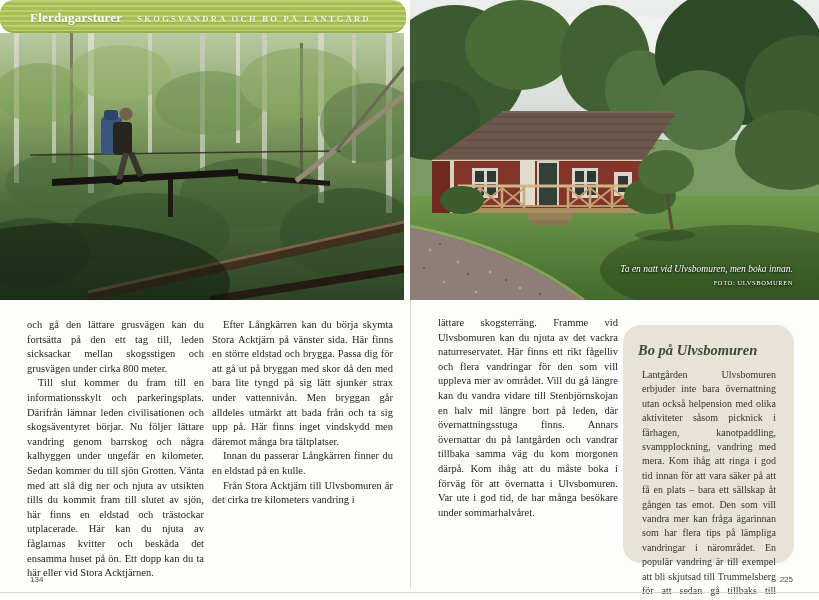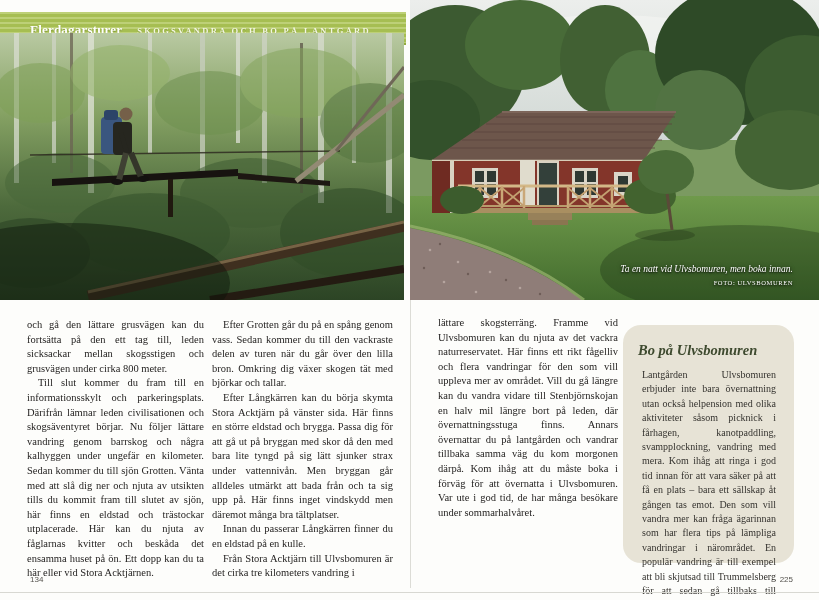--- a/index.html
+++ b/index.html
@@ -1,21 +1,21 @@
 <!DOCTYPE html>
 <html><head>
 <meta charset="utf-8">
 <style>
   html,body{margin:0;padding:0;background:#ffffff;}
   .spread{position:relative;width:819px;height:600px;background:#fdfdfb;overflow:hidden;
           font-family:"Liberation Serif", serif;}
   
-  .header-bar{position:absolute;left:0;top:12px;width:406px;height:33px;box-sizing:border-box;
+  .header-bar{position:absolute;left:0;top:0;width:406px;height:33px;box-sizing:border-box;
     background:repeating-linear-gradient(180deg,#bdd077 0px,#bdd077 2px,#a6be52 2px,#a6be52 5px);
-    border-bottom:2px solid #93ab40;}
+    border-bottom:2px solid #93ab40;border-radius:14px;}
   .header-inner{display:flex;align-items:baseline;gap:15px;padding:10px 0 0 30px;}
   .header-section{color:#ffffff;font-weight:bold;font-size:13px;letter-spacing:.2px;
     text-shadow:0 1px 1px rgba(100,120,45,.6);}
   .header-topic{color:#f3f6e3;font-size:8.5px;font-weight:bold;letter-spacing:2.3px;
     text-shadow:0 1px 1px rgba(100,120,45,.5);}
   
   .photo-left{position:absolute;left:0;top:33px;width:404px;height:267px;}
   .photo-right{position:absolute;left:410px;top:0;width:409px;height:300px;}
   .photo-left svg,.photo-right svg{display:block;}
   .caption{position:absolute;color:#fff;font-style:italic;font-size:9.5px;line-height:13px;
@@ -119,21 +119,20 @@
       </g>
       <ellipse cx="70" cy="250" rx="160" ry="60" fill="rgba(10,20,8,0.45)"></ellipse>
     </svg>
   </div>
 
   <div class="col" id="col1">
     <p>och gå den lättare grusvägen kan du fortsätta på den ett tag till, leden sicksackar mellan skogsstigen och grusvägen under cirka 800 meter.</p>
     <p class="indent">Till slut kommer du fram till en informationsskylt och parkeringsplats. Därifrån lämnar leden civilisationen och skogsäventyret börjar. Nu följer lättare vandring genom barrskog och några kalhyggen under ungefär en kilometer. Sedan kommer du till sjön Grotten. Vänta med att slå dig ner och njuta av utsikten tills du kommit fram till slutet av sjön, här finns en eldstad och trästockar utplacerade. Här kan du njuta av fåglarnas kvitter och beskåda det ensamma huset på ön. Ett dopp kan du ta här eller vid Stora Acktjärnen.</p>
   </div>
   <div class="col" id="col2">
-    <p class="indent">Efter Grotten går du på en spång genom vass. Sedan kommer du till den vackraste delen av turen när du går över den lilla bron. Omkring dig växer skogen tät med björkar och tallar.</p>
     <p class="indent">Efter Långkärren kan du börja skymta Stora Acktjärn på vänster sida. Här finns en större eldstad och brygga. Passa dig för att gå ut på bryggan med skor då den med bara lite tyngd på sig lätt sjunker strax under vattennivån. Men bryggan går alldeles utmärkt att bada från och ta sig upp på. Här finns inget vindskydd men däremot många bra tältplatser.</p>
     <p class="indent">Innan du passerar Långkärren finner du en eldstad på en kulle.</p>
     <p class="indent">Från Stora Acktjärn till Ulvsbomuren är det cirka tre kilometers vandring i</p>
   </div>
 
   <div class="page-num" id="pn-left">134</div>
 
   <div class="photo-right">
     <svg viewBox="0 0 409 300" width="409" height="300">
       <defs>

